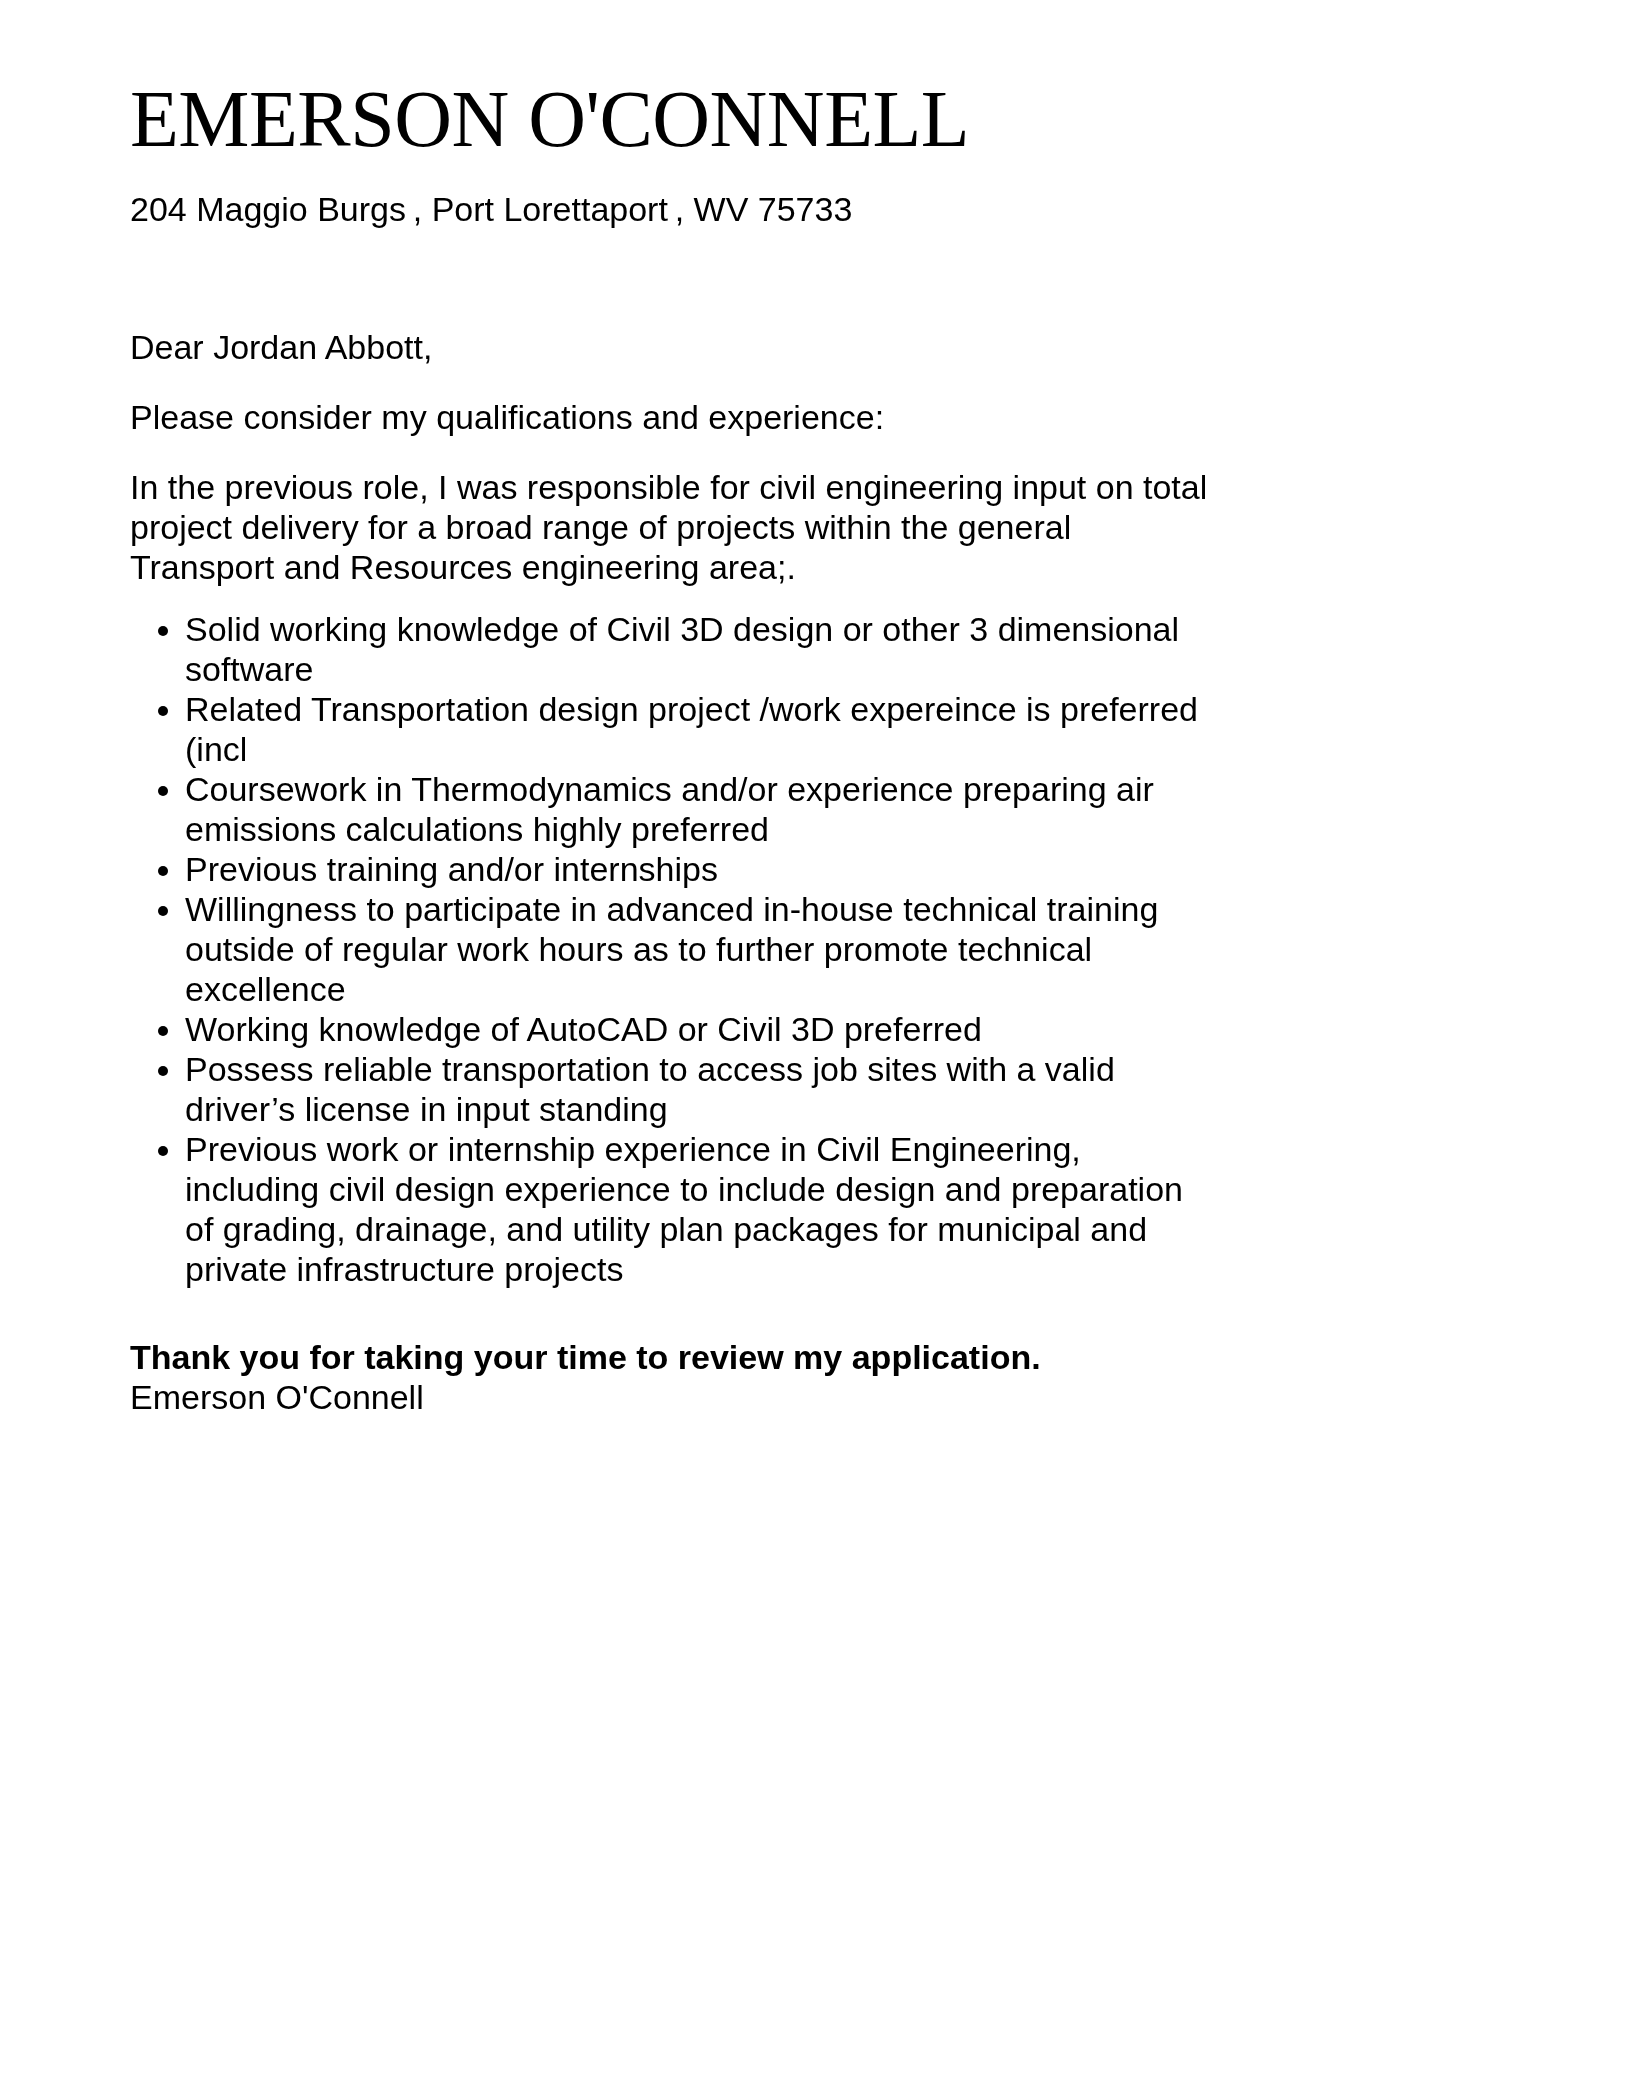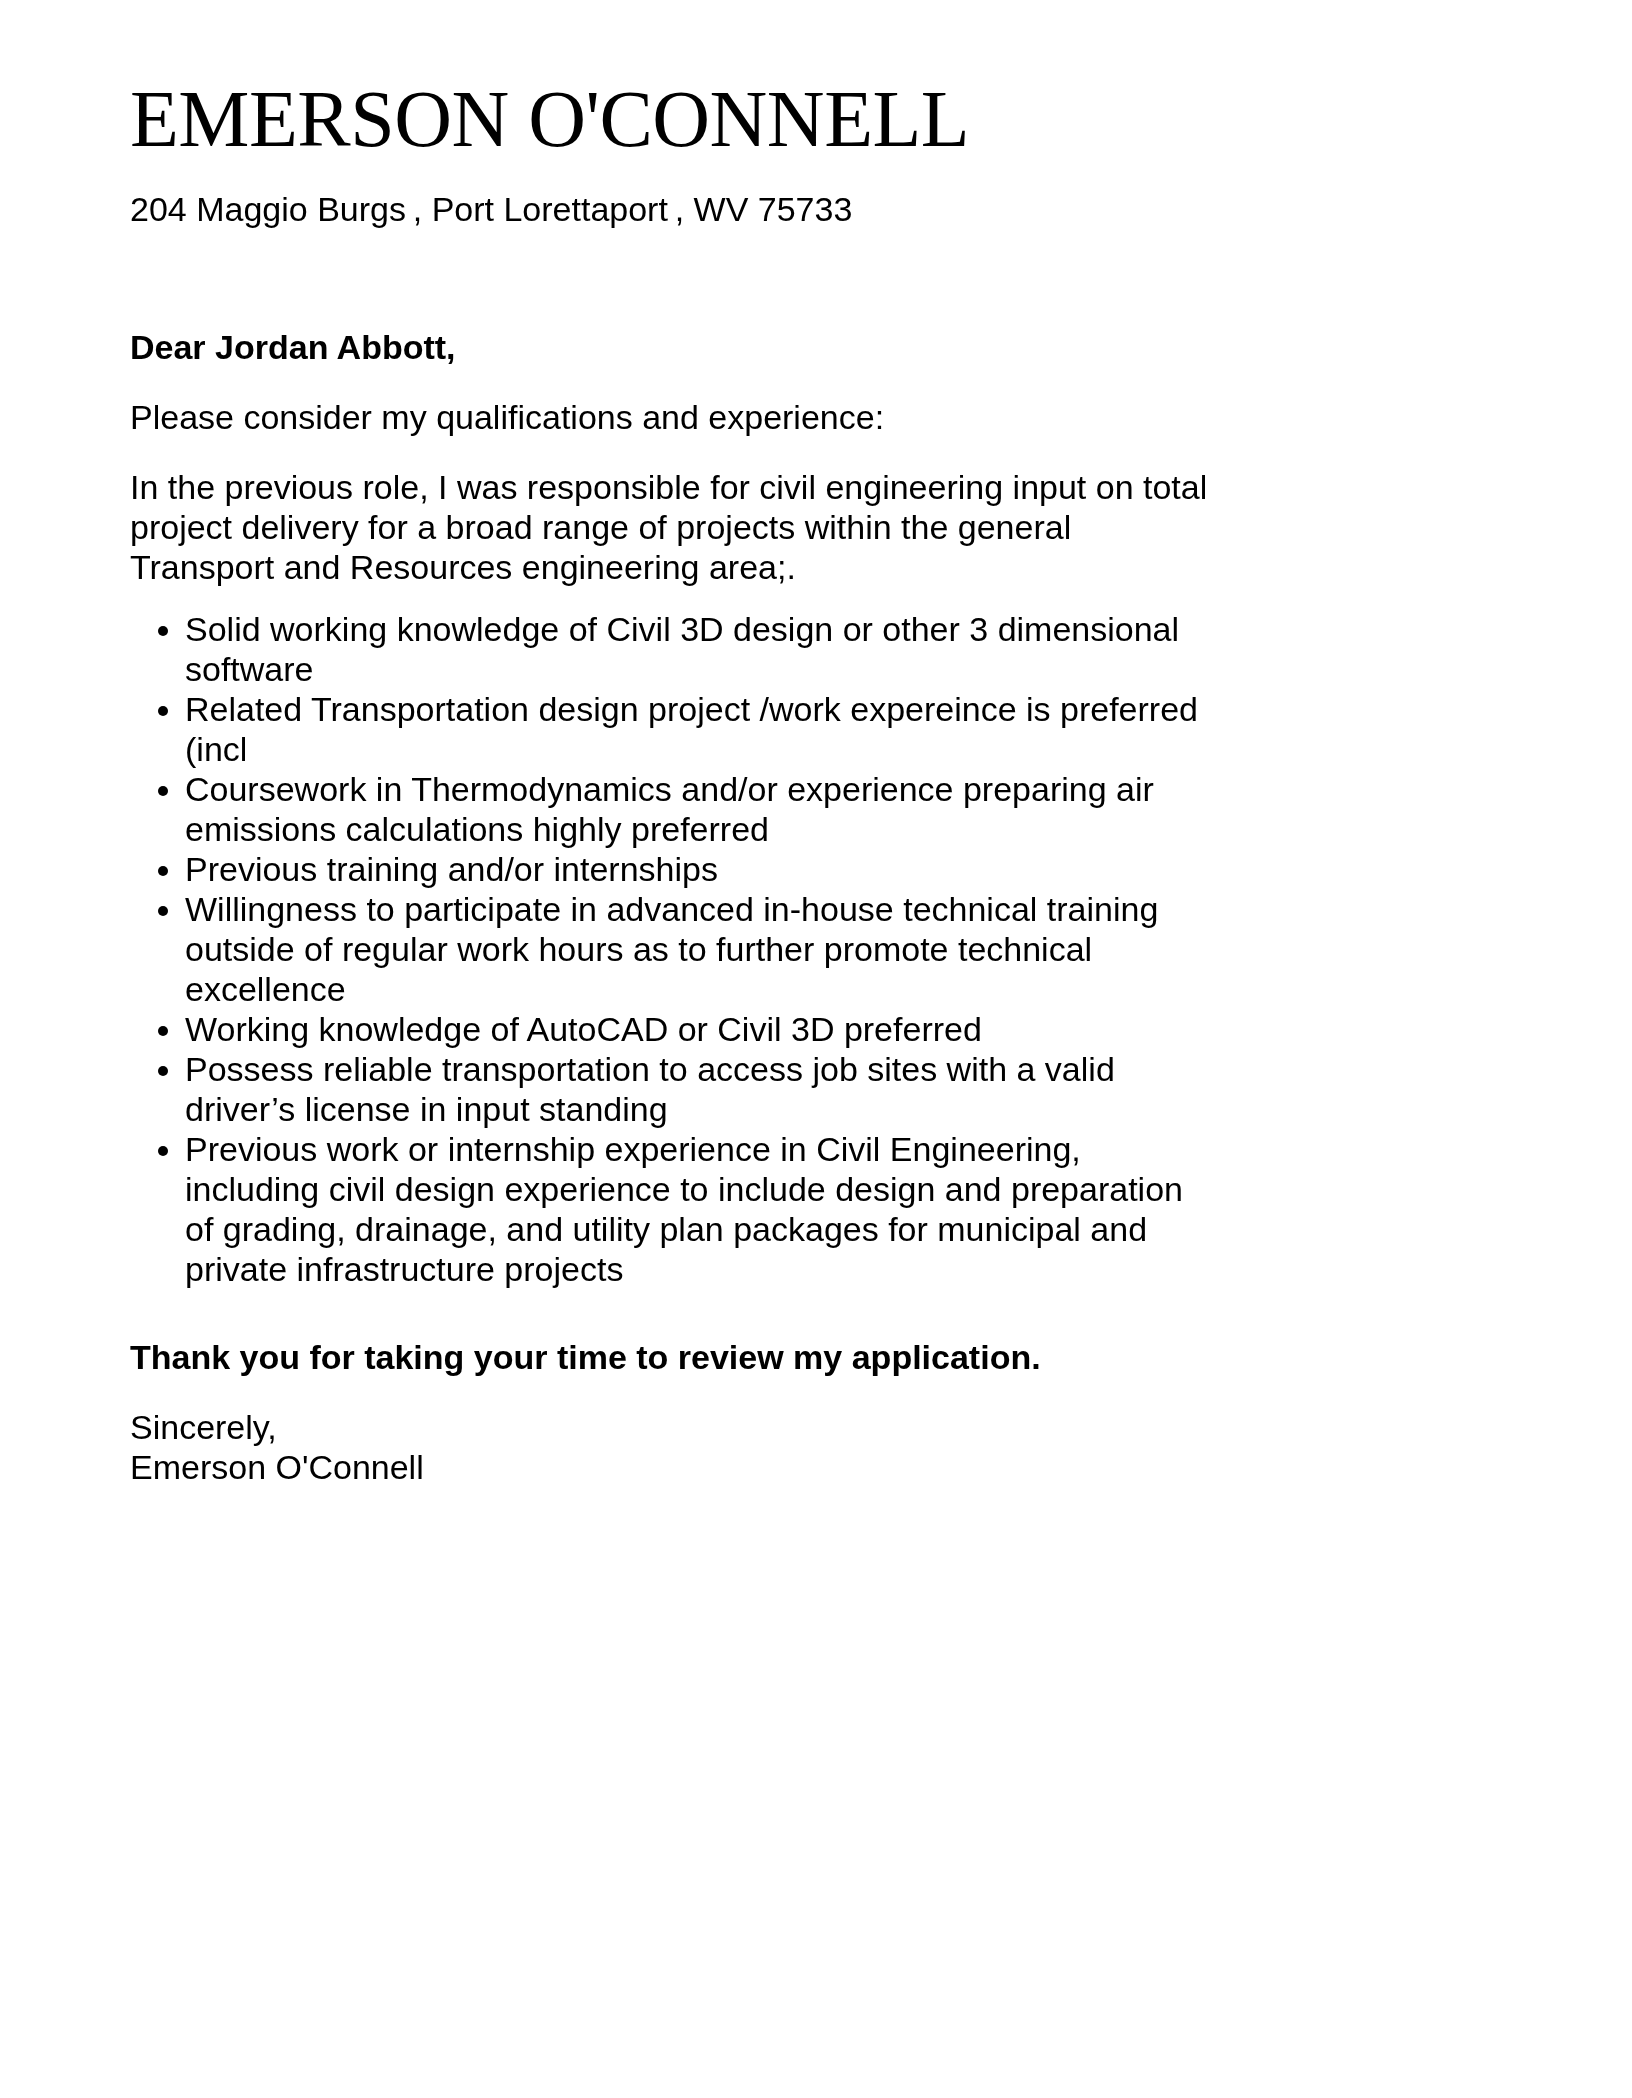--- a/index.html
+++ b/index.html
@@ -28,21 +28,21 @@
     margin: 0;
     letter-spacing: -0.5px;
     white-space: nowrap;
   }
   .body-text {
     font-size: 34px;
     line-height: 40px;
   }
   p { margin: 30px 0 0 0; }
   p.address { margin: 26px 0 0 0; }
-  p.salutation { margin: 98px 0 12px 0; font-weight: 700; }
+  p.salutation { margin: 98px 0 12px 0; font-weight: 400; }
   p.closing { margin: 48px 0 0 0; font-weight: 700; }
   p.signoff { margin: 30px 0 0 0; }
   p.signature { margin: 0; }
   ul.qualifications {
     margin: 22px 0 0 0;
     padding: 0 0 0 55px;
     list-style: disc outside;
   }
   ul.qualifications li {
     margin: 0;
@@ -73,17 +73,16 @@
     <li>Coursework in Thermodynamics and/or experience preparing air emissions calculations highly preferred</li>
     <li>Previous training and/or internships</li>
     <li>Willingness to participate in advanced in-house technical training outside of regular work hours as to further promote technical excellence</li>
     <li>Working knowledge of AutoCAD or Civil 3D preferred</li>
     <li>Possess reliable transportation to access job sites with a valid driver’s license in input standing</li>
     <li>Previous work or internship experience in Civil Engineering, including civil design experience to include design and preparation of grading, drainage, and utility plan packages for municipal and private infrastructure projects</li>
   </ul>
 
   <p class="closing body-text">Thank you for taking your time to review my application.</p>
 
-  <p class="signoff body-text">Sincerely,</p>
 
   <p class="signature body-text">Emerson O'Connell</p>
 
 </div>
 
 </body></html>

